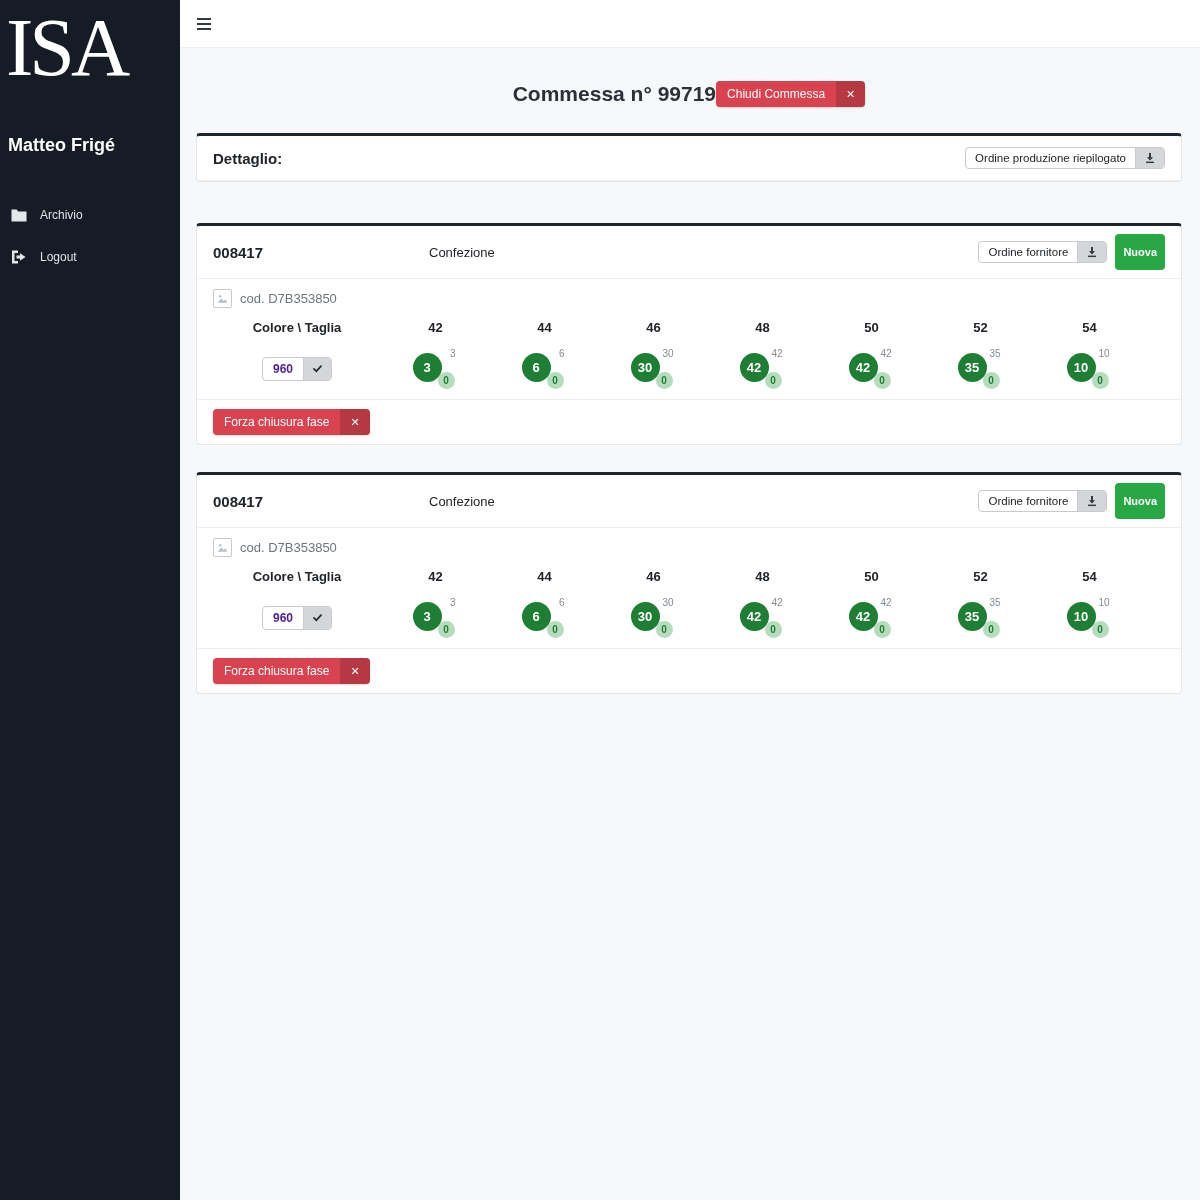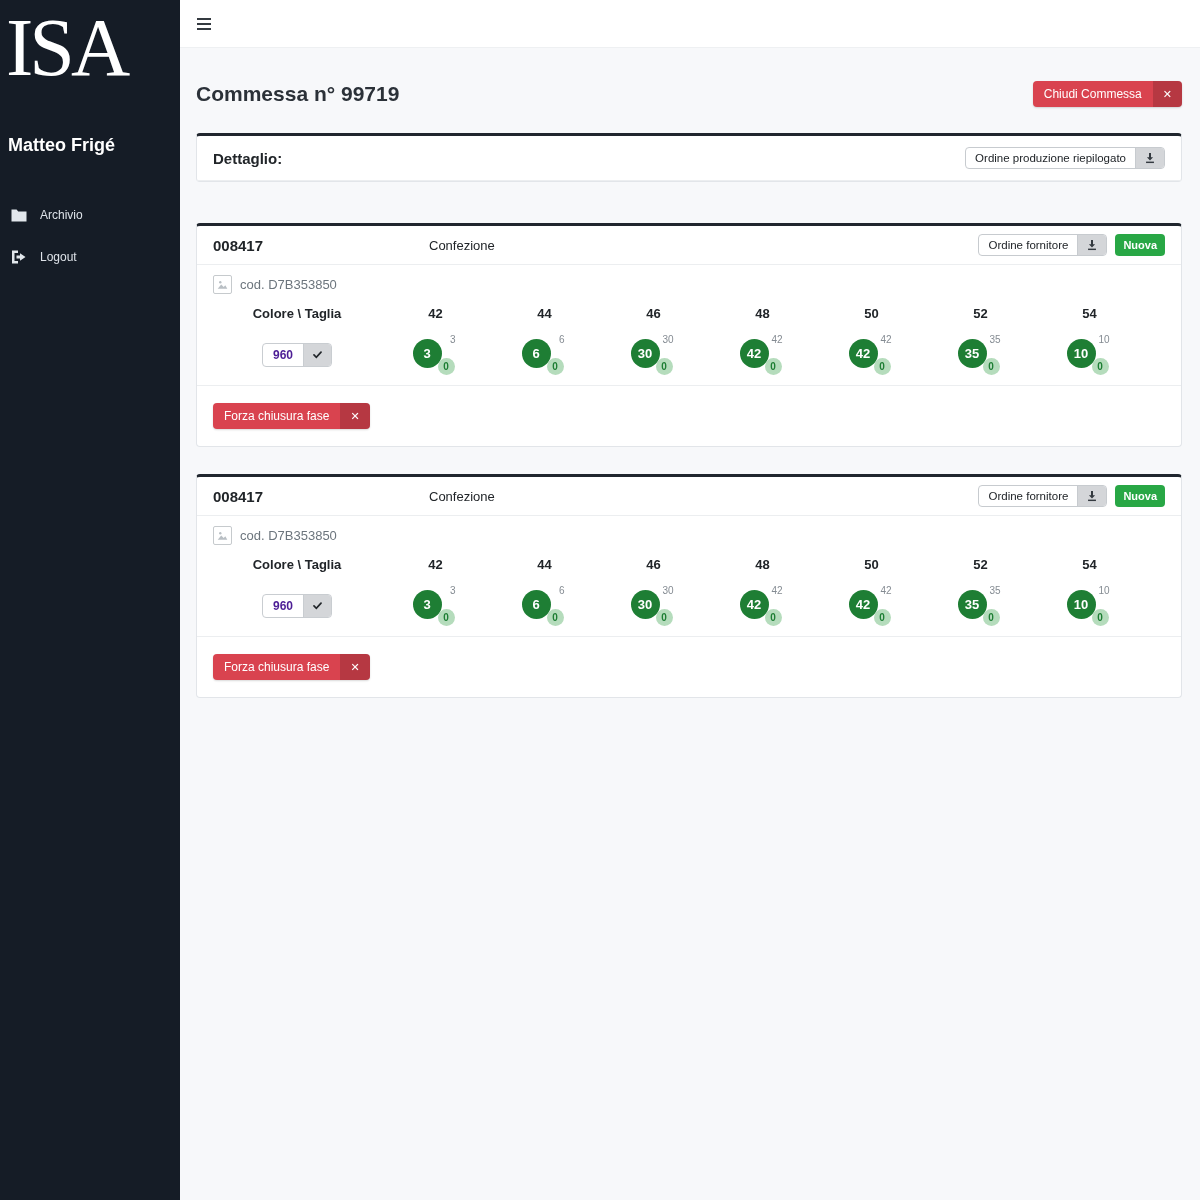--- a/index.html
+++ b/index.html
@@ -51,21 +51,21 @@
     border-bottom: 1px solid #eef0f2;
     display: flex; align-items: center;
     padding-left: 17px;
   }
   .hamburger { display: inline-flex; flex-direction: column; gap: 3px; cursor: pointer; }
   .hamburger span { display: block; width: 14px; height: 2px; background: #343a40; }
 
   .content { padding: 0 18px 0 16px; }
 
   .page-header {
-    display: flex; justify-content: space-between; align-items: center;
+    display: flex; justify-content: center; align-items: center;
     margin: 33px 0 26px 0;
   }
   .page-title { font-size: 21px; font-weight: bold; color: #2b3138; }
 
   
   .btn-red {
     display: inline-flex; align-items: stretch;
     background: #d9434f;
     border-radius: 4px;
     overflow: hidden;
@@ -92,21 +92,21 @@
   .btn-split-white .seg-dl {
     background: #d4d6d9;
     border-left: 1px solid #c7cbcf;
     padding: 4px 8px;
     display: flex; align-items: center;
   }
 
   .badge-green {
     background: #28a745; color: #ffffff;
     font-size: 11px; font-weight: bold;
-    padding: 5px 8px;
+    padding: 12px 8px;
     border-radius: 4px;
     cursor: pointer;
   }
 
   .color-select {
     display: inline-flex; align-items: stretch;
     background: #ffffff;
     border: 1px solid #c9cdd1;
     border-radius: 4px;
     overflow: hidden;
@@ -186,21 +186,21 @@
   .qty-zero {
     position: absolute; left: 25px; bottom: 0;
     width: 17px; height: 17px; border-radius: 50%;
     background: #b5dcbc; color: #1e7e34;
     font-size: 10px; font-weight: bold;
     display: flex; align-items: center; justify-content: center;
   }
 
   .card-footer {
     border-top: 1px solid #eceef0;
-    padding: 17px 16px;
+    padding: 9px 16px;
   }
 
   svg { display: block; }
 </style>
 </head>
 <body>
 
 <aside class="sidebar">
   <div class="logo">ISA</div>
   <div class="sidebar-user">Matteo Frigé</div>

